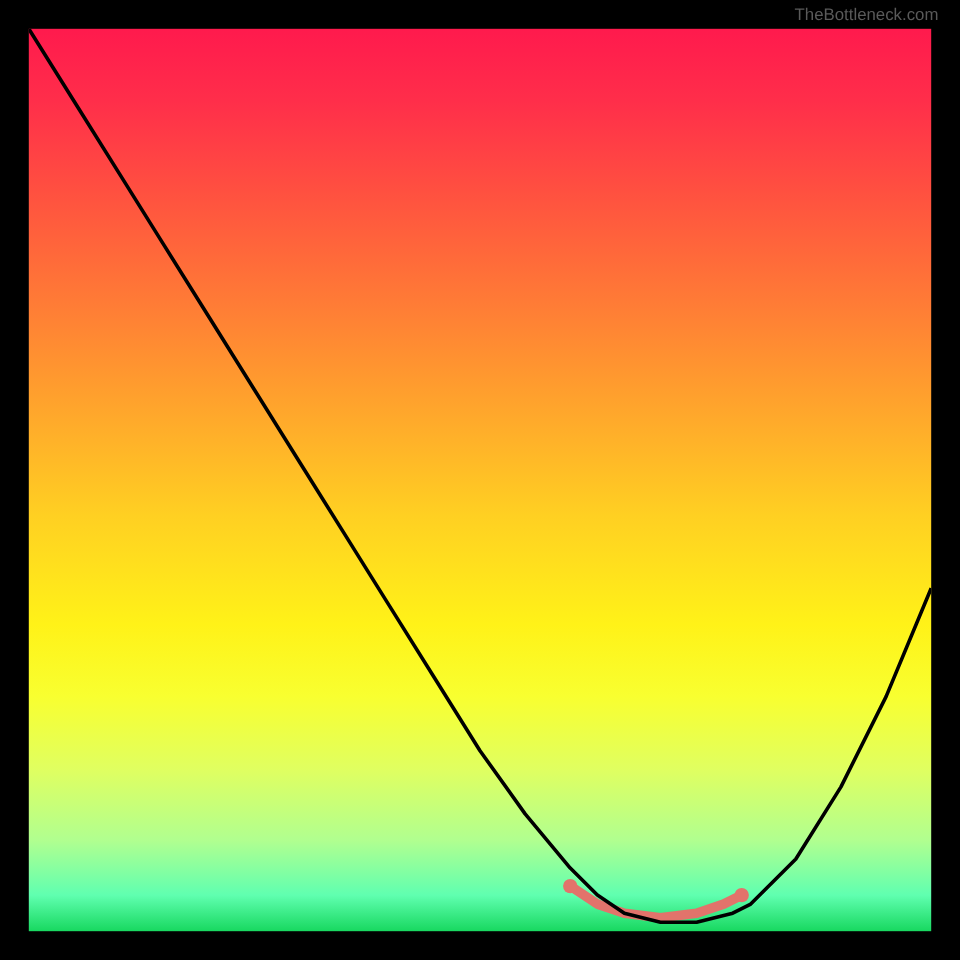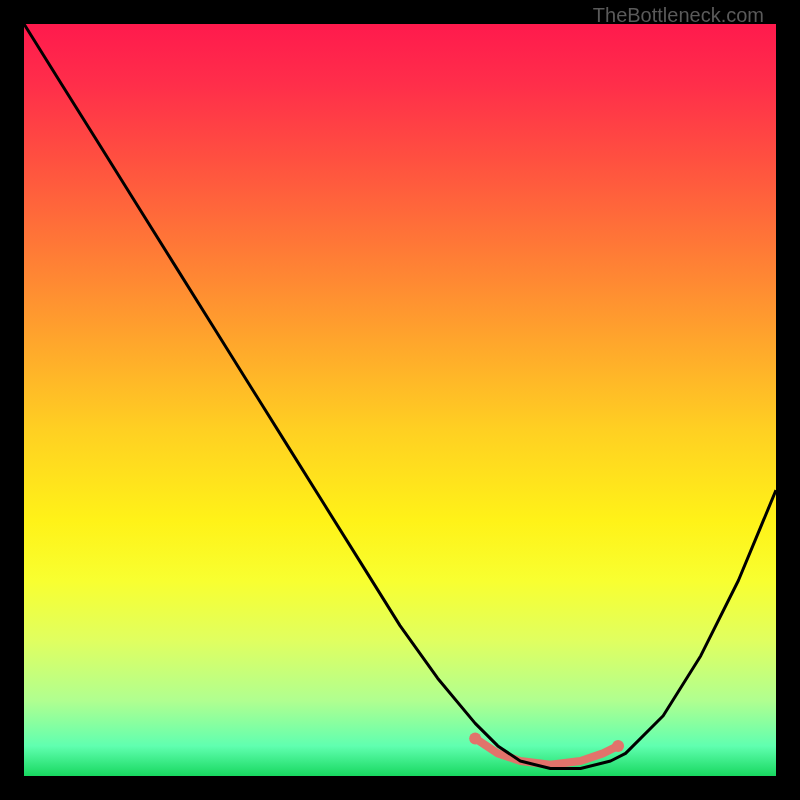--- a/index.html
+++ b/index.html
@@ -6,23 +6,23 @@
   body {
     width: 800px;
     height: 800px;
     background: #000;
     position: relative;
     font-family: Arial, sans-serif;
   }
   .watermark {
     position: absolute;
     top: 4px;
-    right: 36px;
+    right: 18px;
     color: #5a5a5a;
-    font-size: 20px;
+    font-size: 14px;
     font-weight: 500;
     z-index: 10;
   }
   .plot-frame {
     position: absolute;
     left: 24px;
     top: 24px;
     width: 752px;
     height: 752px;
     background: #000;

